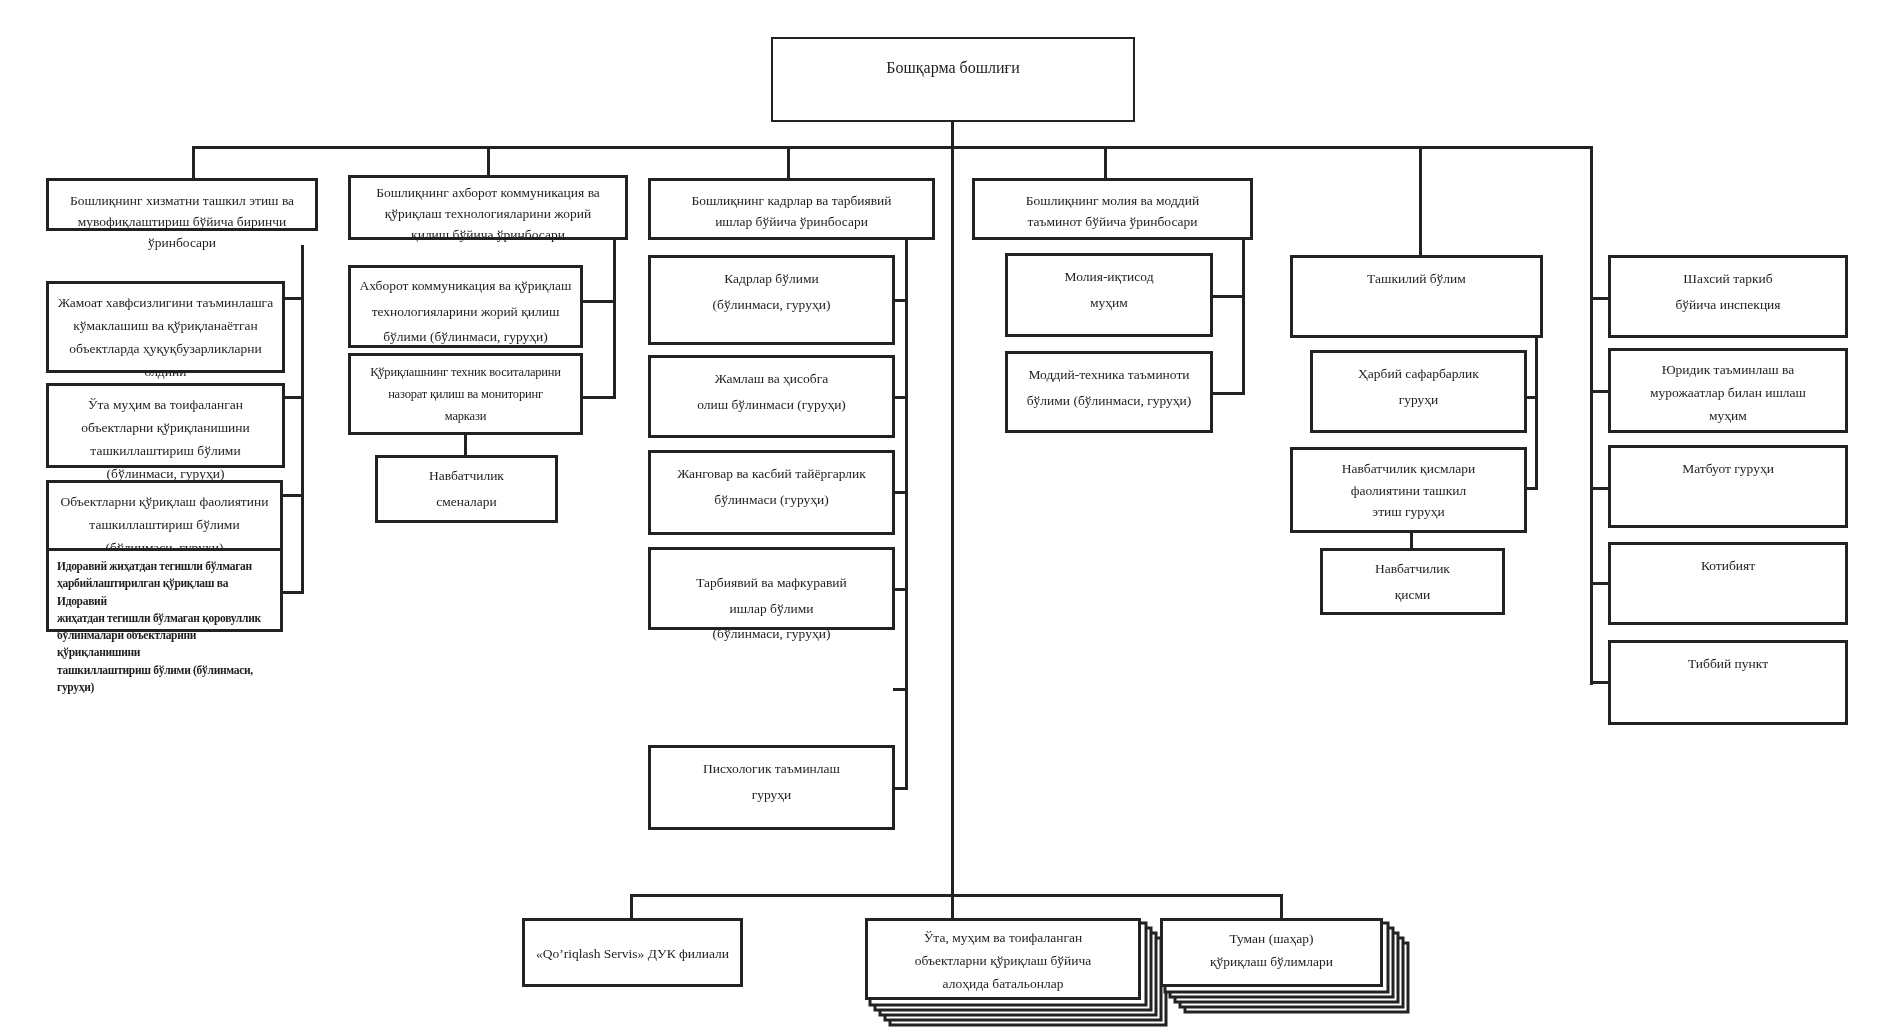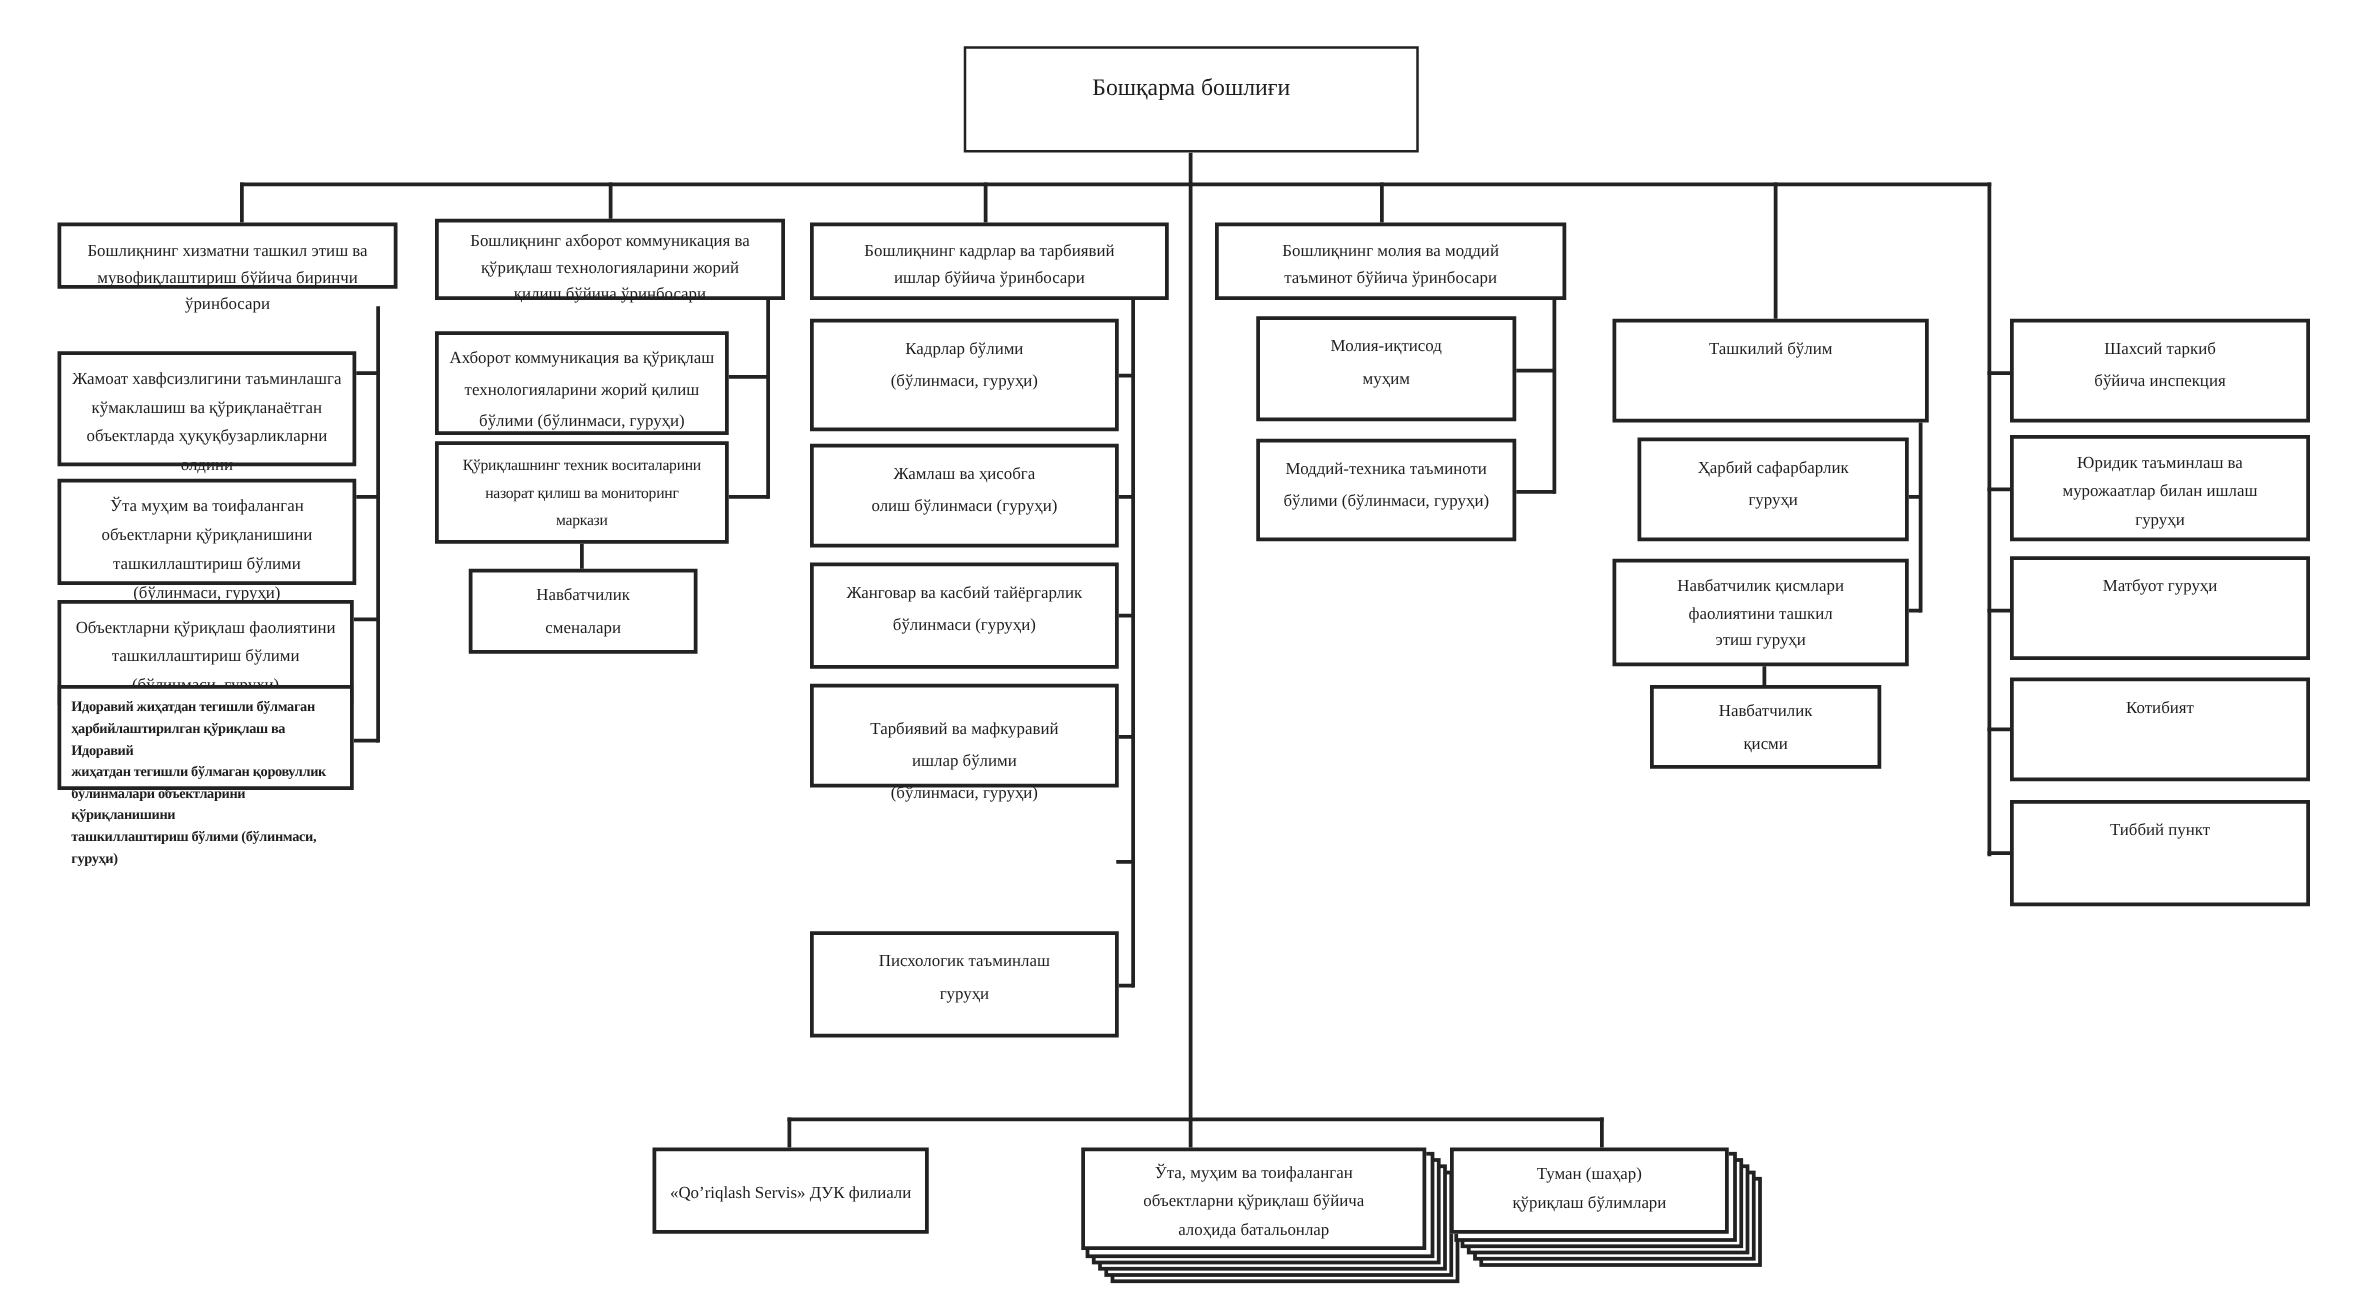--- a/index.html
+++ b/index.html
@@ -8,21 +8,21 @@
     font-family:"Liberation Serif","DejaVu Serif",serif;color:#1e1e1e;
   }
   .box{
     position:absolute;border:3px solid #222;background:#fff;box-sizing:border-box;
     display:flex;justify-content:center;align-items:flex-start;
     text-align:center;font-size:13.5px;line-height:1.9;white-space:pre-line;
     padding:8px 8px 0;
   }
   .hdr{line-height:1.55;padding-top:10px;}
   .lh17{line-height:1.7;margin-top:28px;}
-  .root{border-width:2px;font-size:19px;padding-top:14px;text-align:right;}
+  .root{border-width:2px;font-size:16px;padding-top:14px;text-align:right;}
   .dense{
     font-size:11.5px;font-weight:bold;text-align:left;line-height:1.5;
     letter-spacing:-0.3px;justify-content:flex-start;padding:7px 6px 0 8px;
   }
   .semi{font-weight:normal;font-size:12.5px;letter-spacing:-0.2px;line-height:1.75;}
   .stack{
     box-shadow:
       5px 5px 0 -1.5px #fff,5px 5px 0 1.5px #222,
       10px 10px 0 -1.5px #fff,10px 10px 0 1.5px #222,
       15px 15px 0 -1.5px #fff,15px 15px 0 1.5px #222,
@@ -145,21 +145,21 @@
   <div class="box" style="left:1290px;top:447px;width:237px;height:86px;line-height:1.6">Навбатчилик қисмлари
 фаолиятини ташкил
 этиш гуруҳи</div>
   <div class="box" style="left:1320px;top:548px;width:185px;height:67px;padding-top:5px">Навбатчилик
 қисми</div>
 
   <div class="box" style="left:1608px;top:255px;width:240px;height:83px">Шахсий таркиб
 бўйича инспекция</div>
   <div class="box" style="left:1608px;top:348px;width:240px;height:85px;line-height:1.7">Юридик таъминлаш ва
 мурожаатлар билан ишлаш
-гуруҳи</div>
+муҳим</div>
   <div class="box" style="left:1608px;top:445px;width:240px;height:83px">Матбуот гуруҳи</div>
   <div class="box" style="left:1608px;top:542px;width:240px;height:83px">Котибият</div>
   <div class="box" style="left:1608px;top:640px;width:240px;height:85px">Тиббий пункт</div>
 
   <div class="box" style="left:522px;top:918px;width:221px;height:69px;padding-top:20px">«Qo’riqlash Servis»  ДУК филиали</div>
   <div class="box stack" style="left:865px;top:918px;width:276px;height:82px;padding-top:6px;line-height:1.7">Ўта, муҳим ва тоифаланган
 объектларни қўриқлаш бўйича
 алоҳида батальонлар</div>
   <div class="box stack" style="left:1160px;top:918px;width:223px;height:69px;padding-top:7px;line-height:1.7">Туман (шаҳар)
 қўриқлаш бўлимлари</div>

